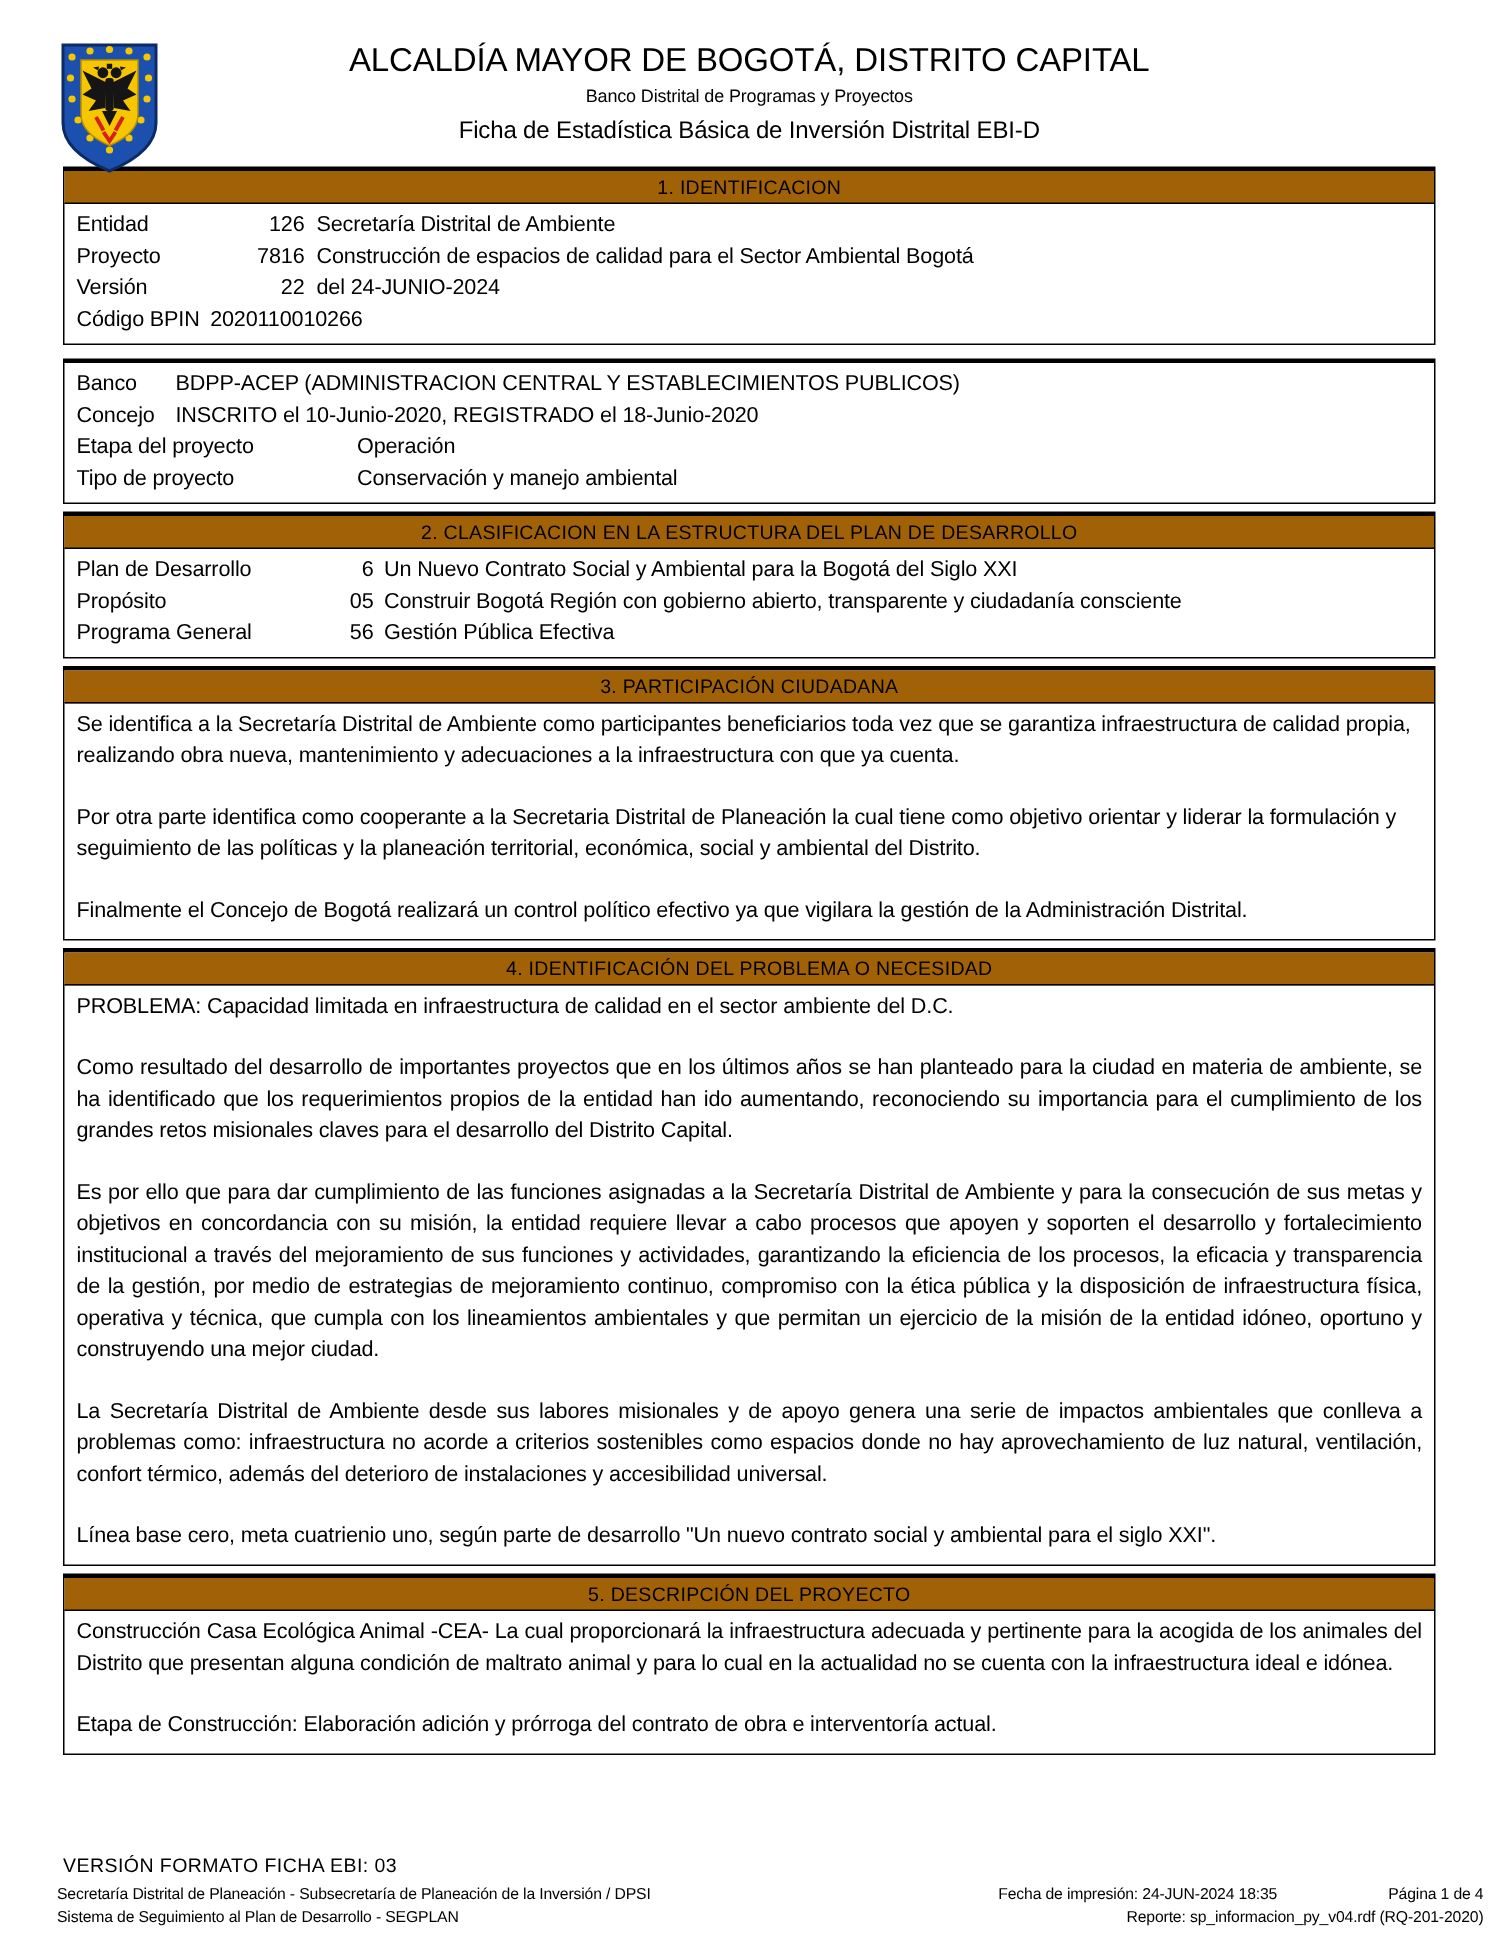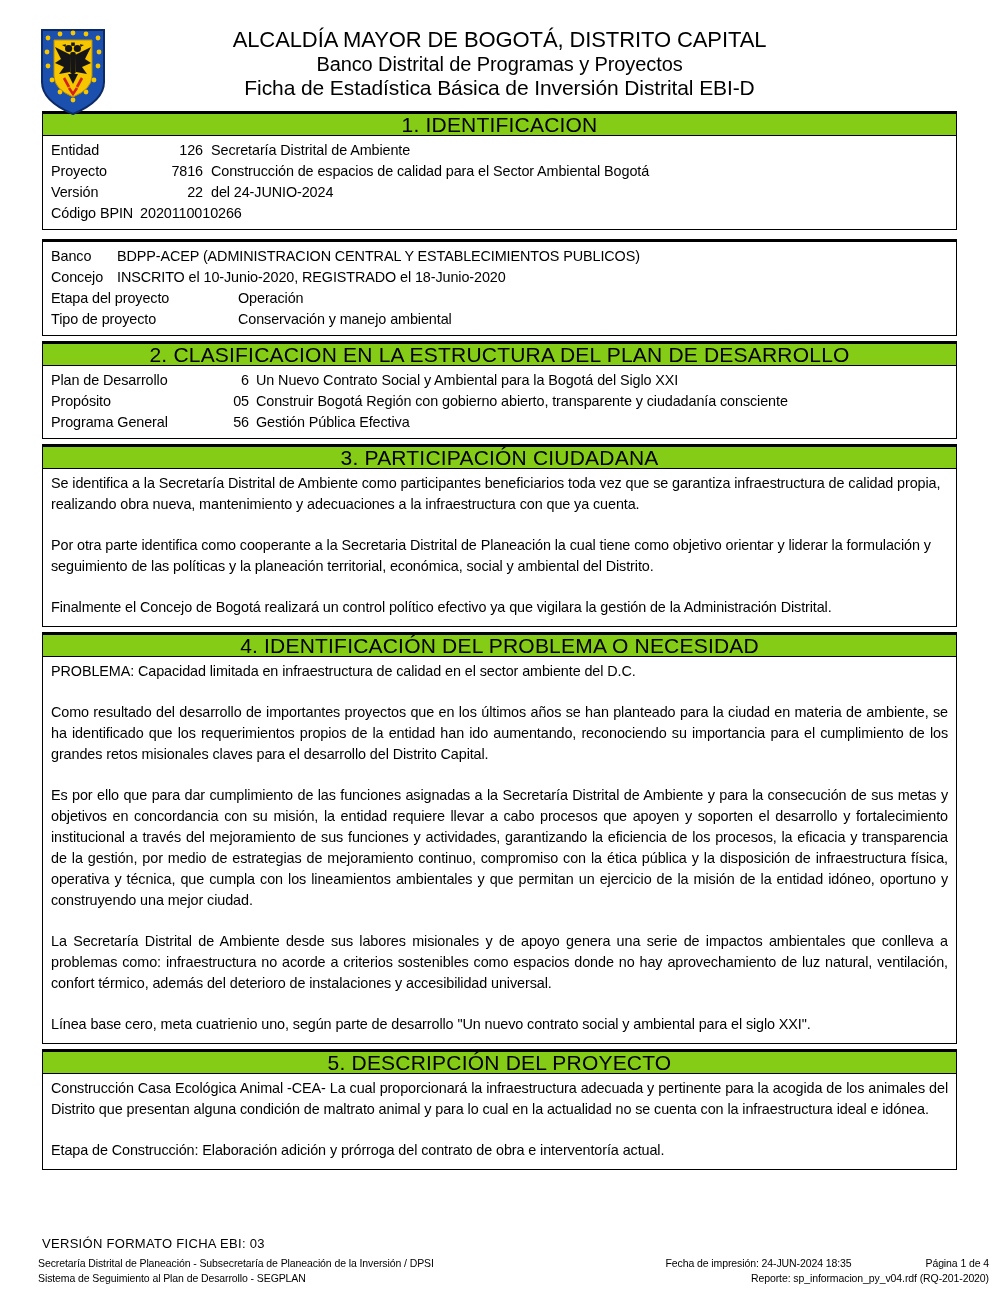--- a/index.html
+++ b/index.html
@@ -5,29 +5,29 @@
   html,body{margin:0;padding:0;background:#fff;}
   .page{
     width:999px;height:1294px;position:relative;background:#fff;
     font-family:"Liberation Sans","DejaVu Sans",sans-serif;
     color:#000;font-size:14.4px;letter-spacing:-0.1px;overflow:hidden;
     box-sizing:border-box;
   }
   
   .doc-header{padding-top:26px;text-align:center;}
   .doc-title{font-size:22px;line-height:28px;font-weight:500;}
-  .doc-sub1{font-size:20px;line-height:21px;}
-  .doc-sub2{font-size:21px;line-height:25px;}
+  .doc-sub1{font-size:12px;line-height:21px;}
+  .doc-sub2{font-size:16px;line-height:25px;}
   .logo{position:absolute;left:40px;top:28px;width:66px;height:88px;}
   
   .wrap{margin:0 42px;}
   .box{border:1.6px solid #000;border-top:3px solid #000;background:#fff;}
   .sec-head{
-    background:#84cc16;border-bottom:1.6px solid #000;
-    text-align:center;font-size:21px;line-height:21px;height:21px;
+    background:#a16207;border-bottom:1.6px solid #000;
+    text-align:center;font-size:13px;line-height:21px;height:21px;
     letter-spacing:0.2px;
   }
   .content{padding:4px 8px 5px 8px;line-height:21px;}
   .row{display:flex;}
   .lbl{flex-shrink:0;}
   .w-ident .lbl{width:110px;}
   .w-ident .num{width:42px;text-align:right;flex-shrink:0;margin-right:8px;}
   .w-reg1 .lbl{width:66px;}
   .w-reg2 .lbl{width:187px;}
   .w-clas .lbl{width:160px;}

